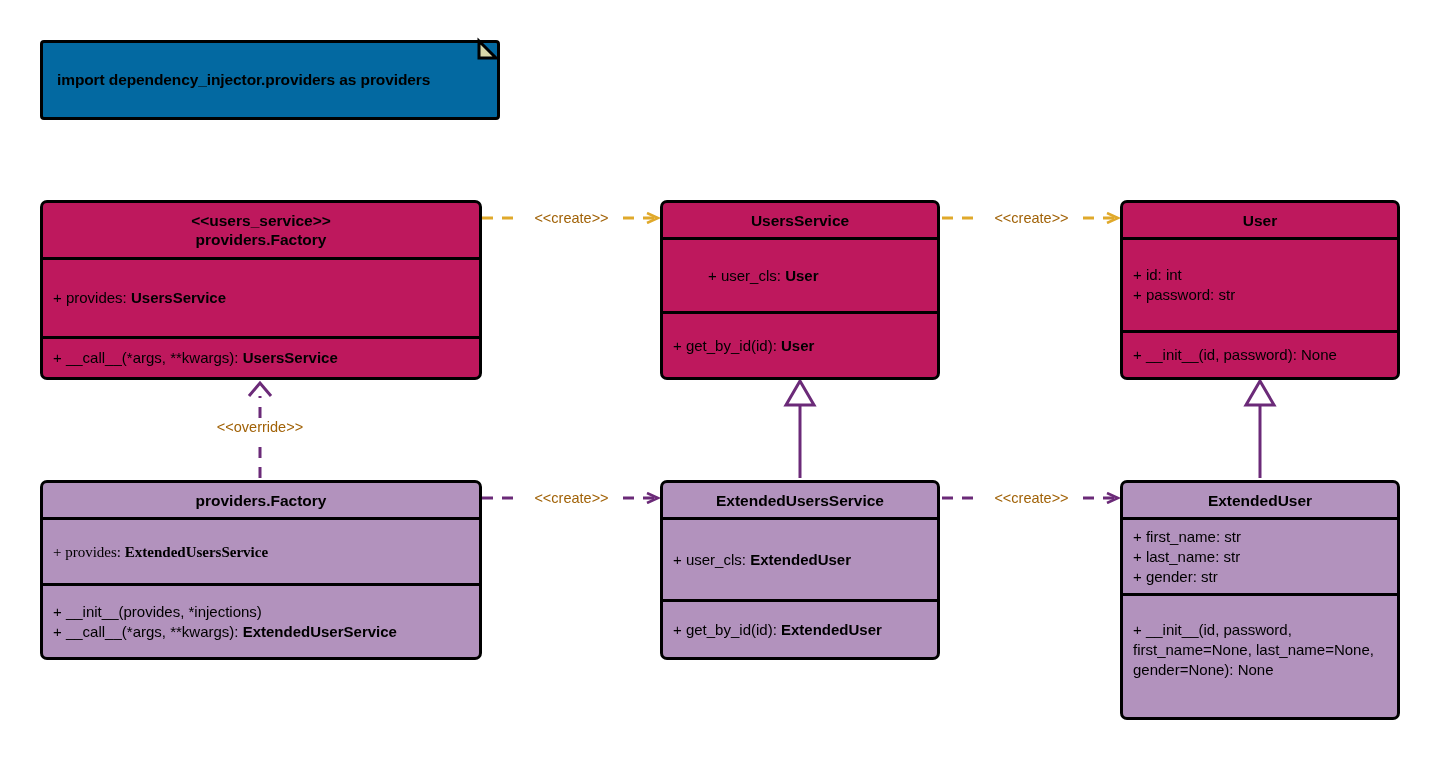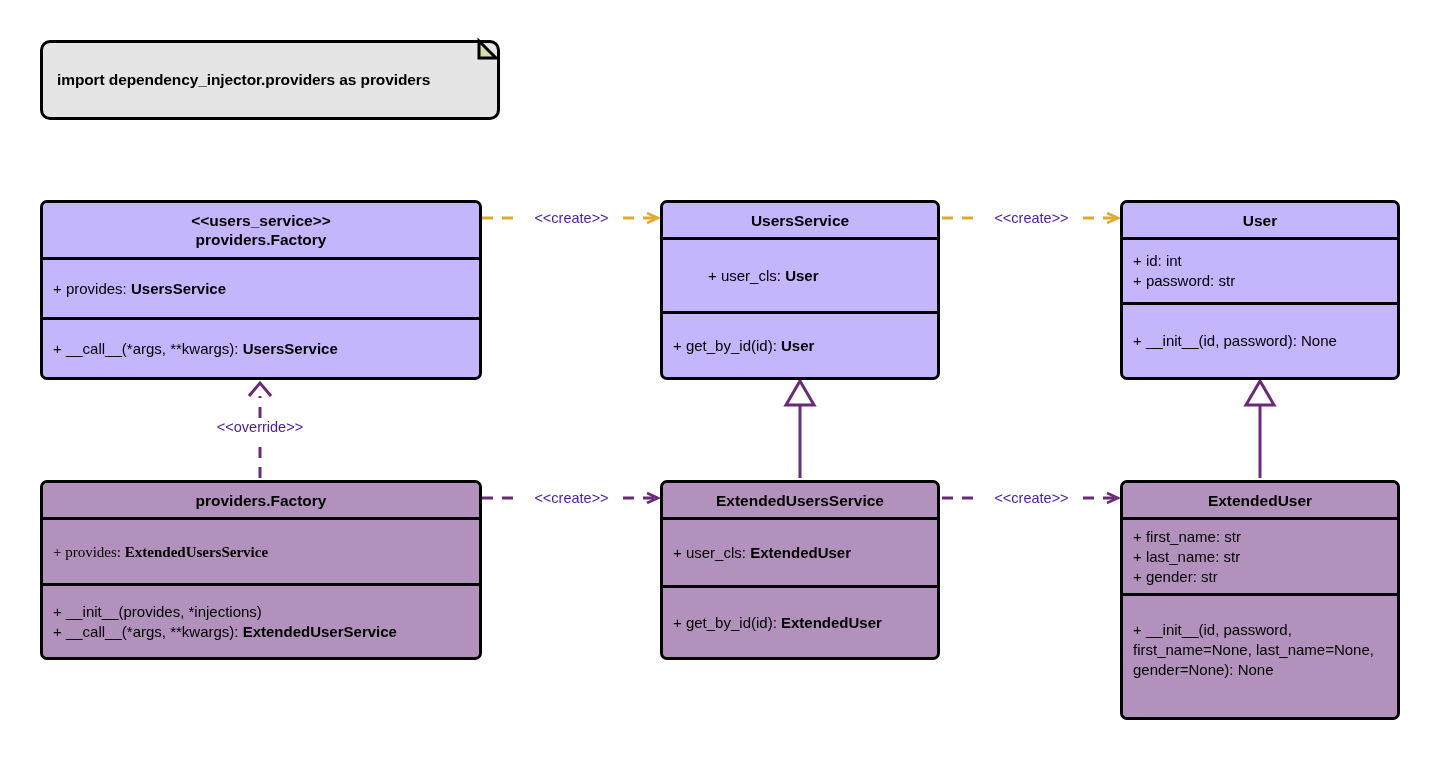--- a/index.html
+++ b/index.html
@@ -19,23 +19,23 @@
   #canvas {
     position: absolute;
     left: 0; top: 0;
     width: 1440px;
     height: 760px;
   }
   
   .note {
     position: absolute;
     box-sizing: border-box;
-    background: #e5e5e5;
+    background: #0369a1;
     border: 3px solid #000000;
-    border-radius: 10px;
+    border-radius: 4px;
     display: flex;
     align-items: center;
   }
   .note-text {
     font-size: 15.5px;
     font-weight: bold;
     padding-left: 14px;
     letter-spacing: -0.1px;
     white-space: nowrap;
   }
@@ -50,21 +50,21 @@
   
   .uml {
     position: absolute;
     box-sizing: border-box;
     border: 3px solid #000000;
     border-radius: 7px;
     overflow: hidden;
     display: flex;
     flex-direction: column;
   }
-  .uml.yellow { background: #c4b5fd; }
+  .uml.yellow { background: #be185d; }
   .uml.purple { background: #b292bd; }
 
   .uml-header {
     box-sizing: border-box;
     display: flex;
     flex-direction: column;
     align-items: center;
     justify-content: center;
     font-weight: bold;
     font-size: 15.5px;
@@ -87,21 +87,21 @@
   }
   .uml-row { white-space: nowrap; }
   .uml-row.wrap { white-space: normal; }
   .uml-row b { font-weight: bold; }
 
   
   .edge-label {
     position: absolute;
     font-size: 14.5px;
     line-height: 16px;
-    color: #4c1d95;
+    color: #a16207;
     background: #ffffff;
     white-space: nowrap;
     text-align: center;
   }
   svg.edges {
     position: absolute;
     left: 0; top: 0;
     width: 1440px;
     height: 760px;
     overflow: visible;
@@ -173,21 +173,21 @@
   <div class="edge-label" style="left:981px; top:210px; width:101px;">&lt;&lt;create&gt;&gt;</div>
   <div class="edge-label" style="left:521px; top:490px; width:101px;">&lt;&lt;create&gt;&gt;</div>
   <div class="edge-label" style="left:981px; top:490px; width:101px;">&lt;&lt;create&gt;&gt;</div>
   <div class="edge-label" style="left:198px; top:419px; width:124px;">&lt;&lt;override&gt;&gt;</div>
 
   <div class="uml yellow" style="left:40px; top:200px; width:442px; height:180px;">
     <div class="uml-header" style="height:57px;">
       <span>&lt;&lt;users_service&gt;&gt;</span>
       <span>providers.Factory</span>
     </div>
-    <div class="uml-compartment" style="height:57px;">
+    <div class="uml-compartment" style="height:76px;">
       <div class="uml-row">
         <span>+ provides: </span><b>UsersService</b>
       </div>
     </div>
     <div class="uml-compartment" style="flex:1;">
       <div class="uml-row">
         <span>+ __call__(*args, **kwargs): </span><b>UsersService</b>
       </div>
     </div>
   </div>
@@ -205,21 +205,21 @@
       <div class="uml-row">
         <span>+ get_by_id(id): </span><b>User</b>
       </div>
     </div>
   </div>
 
   <div class="uml yellow" style="left:1120px; top:200px; width:280px; height:180px;">
     <div class="uml-header" style="height:37px;">
       <span>User</span>
     </div>
-    <div class="uml-compartment" style="height:62px;">
+    <div class="uml-compartment" style="height:90px;">
       <div class="uml-row">+ id: int</div>
       <div class="uml-row">+ password: str</div>
     </div>
     <div class="uml-compartment" style="flex:1;">
       <div class="uml-row">+ __init__(id, password): None</div>
     </div>
   </div>
 
   <div class="uml purple" style="left:40px; top:480px; width:442px; height:180px;">
     <div class="uml-header" style="height:37px;">
@@ -235,21 +235,21 @@
       <div class="uml-row">
         <span>+ __call__(*args, **kwargs): </span><b>ExtendedUserService</b>
       </div>
     </div>
   </div>
 
   <div class="uml purple" style="left:660px; top:480px; width:280px; height:180px;">
     <div class="uml-header" style="height:37px;">
       <span>ExtendedUsersService</span>
     </div>
-    <div class="uml-compartment" style="height:65px;">
+    <div class="uml-compartment" style="height:79px;">
       <div class="uml-row">
         <span>+ user_cls: </span><b>ExtendedUser</b>
       </div>
     </div>
     <div class="uml-compartment" style="flex:1;">
       <div class="uml-row">
         <span>+ get_by_id(id): </span><b>ExtendedUser</b>
       </div>
     </div>
   </div>

